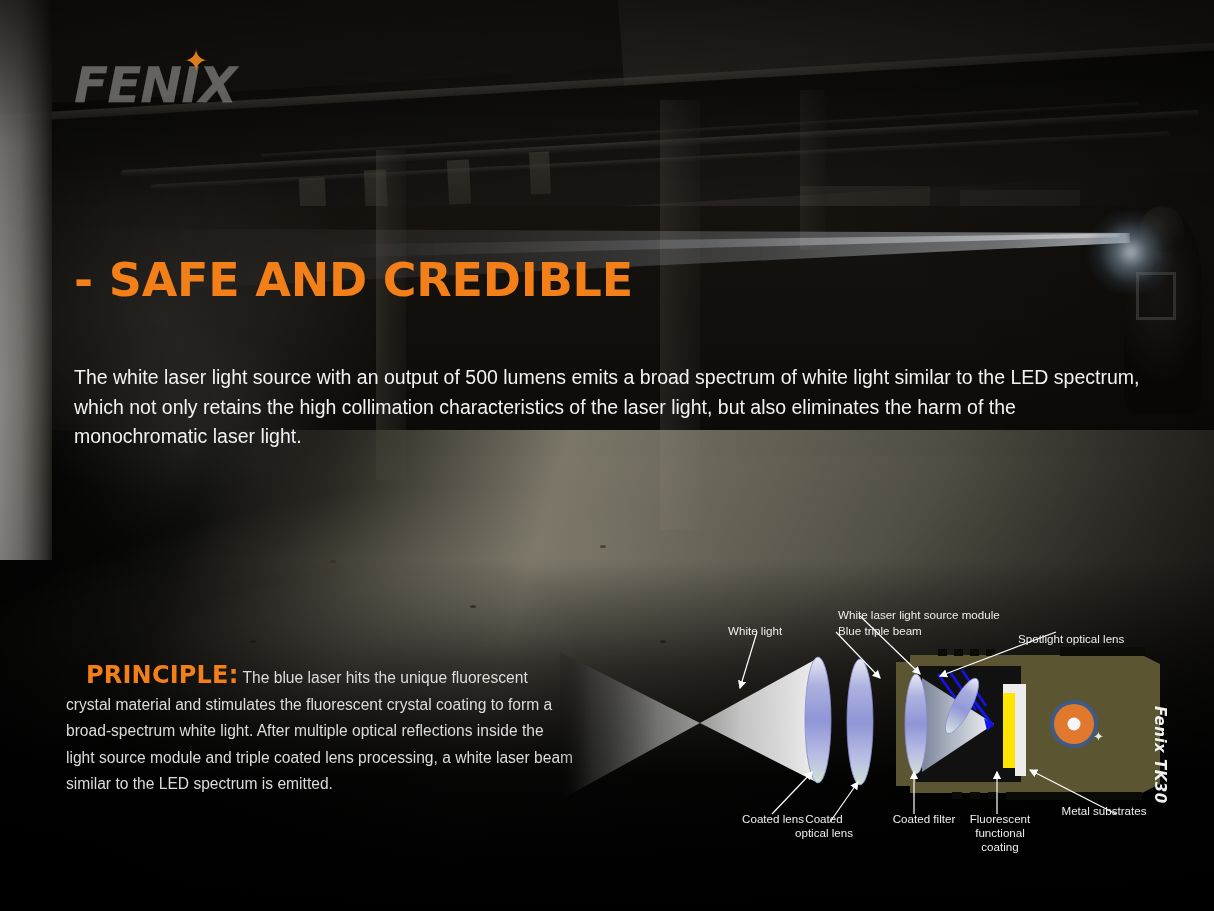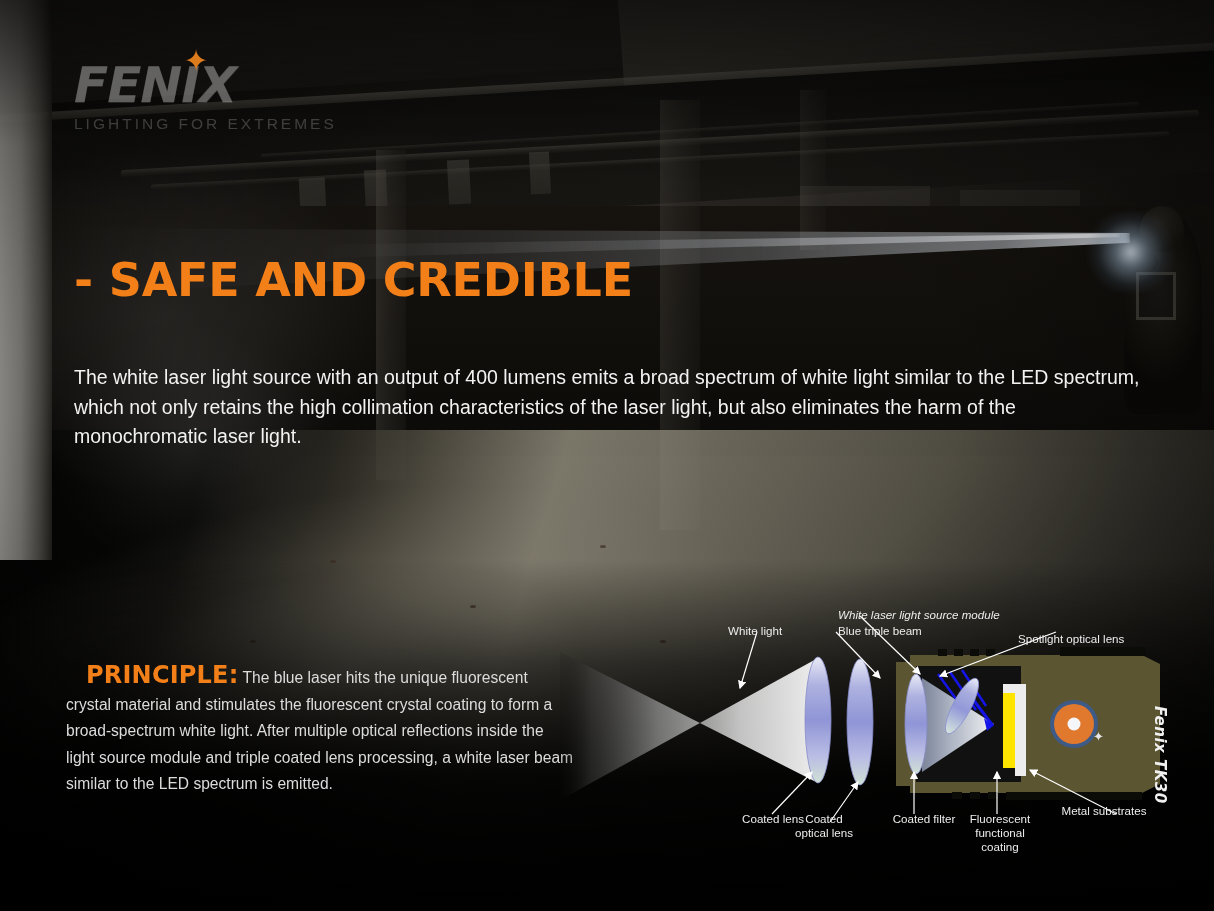--- a/index.html
+++ b/index.html
@@ -339,28 +339,27 @@
     <div class="beam-core"></div>
     <div class="beam-hotspot"></div>
 
     <div class="vignette"></div>
     <div class="bottom-fade"></div>
   </div>
 
   <div class="logo-block">
     <div class="logo-word">FENIX</div>
     <div class="logo-star">✦</div>
-    <div class="logo-tag">LIGHTING FOR EXTREMES</div>
   </div>
 
   <div class="headline">
     <span class="l2">- SAFE AND CREDIBLE</span>
   </div>
 
-  <div class="lede">The white laser light source with an output of 400 lumens emits a broad spectrum of white light similar to the LED spectrum, which not only retains the high collimation characteristics of the laser light, but also eliminates the harm of the monochromatic laser light.</div>
+  <div class="lede">The white laser light source with an output of 500 lumens emits a broad spectrum of white light similar to the LED spectrum, which not only retains the high collimation characteristics of the laser light, but also eliminates the harm of the monochromatic laser light.</div>
 
   <div class="principle">
     <span class="principle-kicker">PRINCIPLE:</span><span>The blue laser hits the unique fluorescent crystal material and stimulates the fluorescent crystal coating to form a broad-spectrum white light. After multiple optical reflections inside the light source module and triple coated lens processing, a white laser beam similar to the LED spectrum is emitted.</span>
   </div>
 
   <div class="diagram">
     <svg width="640" height="270" viewBox="0 0 640 270">
       <defs>
         <linearGradient id="whiteBeamGrad" x1="1" y1="0" x2="0" y2="0">
           <stop offset="0%" stop-color="#f2f2f2" stop-opacity="0.98"></stop>
@@ -462,21 +461,21 @@
     <div style="position:absolute; left:545px; top:66px; width:30px; height:110px;
                 transform: rotate(90deg); transform-origin: center center;">
       <div style="font-family:'DejaVu Sans',sans-serif; font-weight:700; font-style:italic;
                   font-size:15px; color:#F0F0F0; letter-spacing:.5px; white-space:nowrap;
                   text-align:center; line-height:30px;">Fenix TK30</div>
     </div>
     <div style="position:absolute; left:533px; top:129px; color:#E8E8E8; font-size:13px;">✦</div>
 
     <div class="dlabel left" style="left:168px; top:24px;">White light</div>
     <div class="dlabel left" style="left:278px; top:24px;">Blue triple beam</div>
-    <div class="dlabel left" style="left:278px; top:8px;font-style:italic;">White laser light source module</div>
+    <div class="dlabel left" style="left:278px; top:8px;">White laser light source module</div>
     <div class="dlabel left" style="left:458px; top:32px;">Spotlight optical lens</div>
 
     <div class="dlabel" style="left:158px; top:212px; width:110px;">Coated lens</div>
     <div class="dlabel" style="left:224px; top:212px; width:80px;">Coated
 optical lens</div>
     <div class="dlabel" style="left:316px; top:212px; width:96px;">Coated filter</div>
     <div class="dlabel" style="left:396px; top:212px; width:88px;">Fluorescent
 functional
 coating</div>
     <div class="dlabel" style="left:486px; top:204px; width:116px;">Metal substrates</div>

